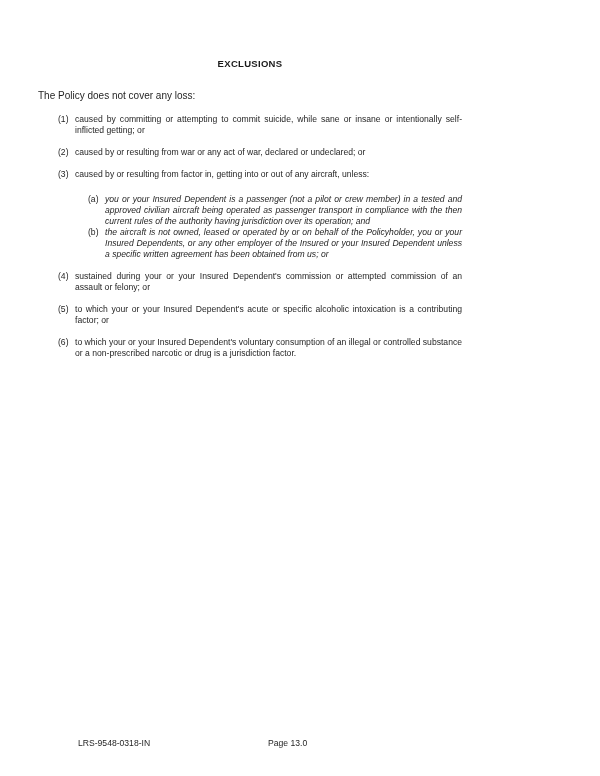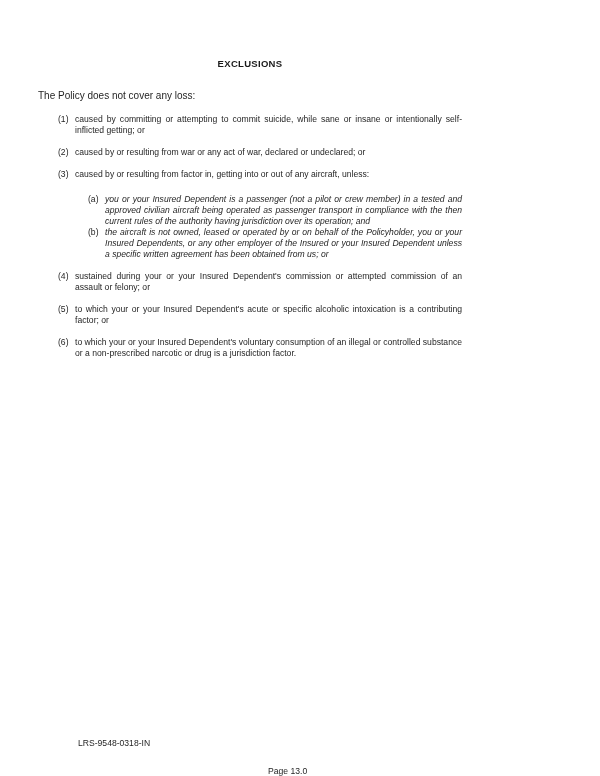--- a/index.html
+++ b/index.html
@@ -74,21 +74,20 @@
     font-size: 8.6px;
     line-height: 11px;
     margin-left: 40px;
   }
   .footer-page {
     position: absolute;
     left: 268px;
     top: 738px;
     font-size: 8.6px;
     line-height: 11px;
-    margin-top: 28px;
   }
 </style>
 </head>
 <body>
 
 <div class="page">
 
   <div class="doc-title">EXCLUSIONS</div>
 
   <p class="intro">The Policy does not cover any loss:</p>

